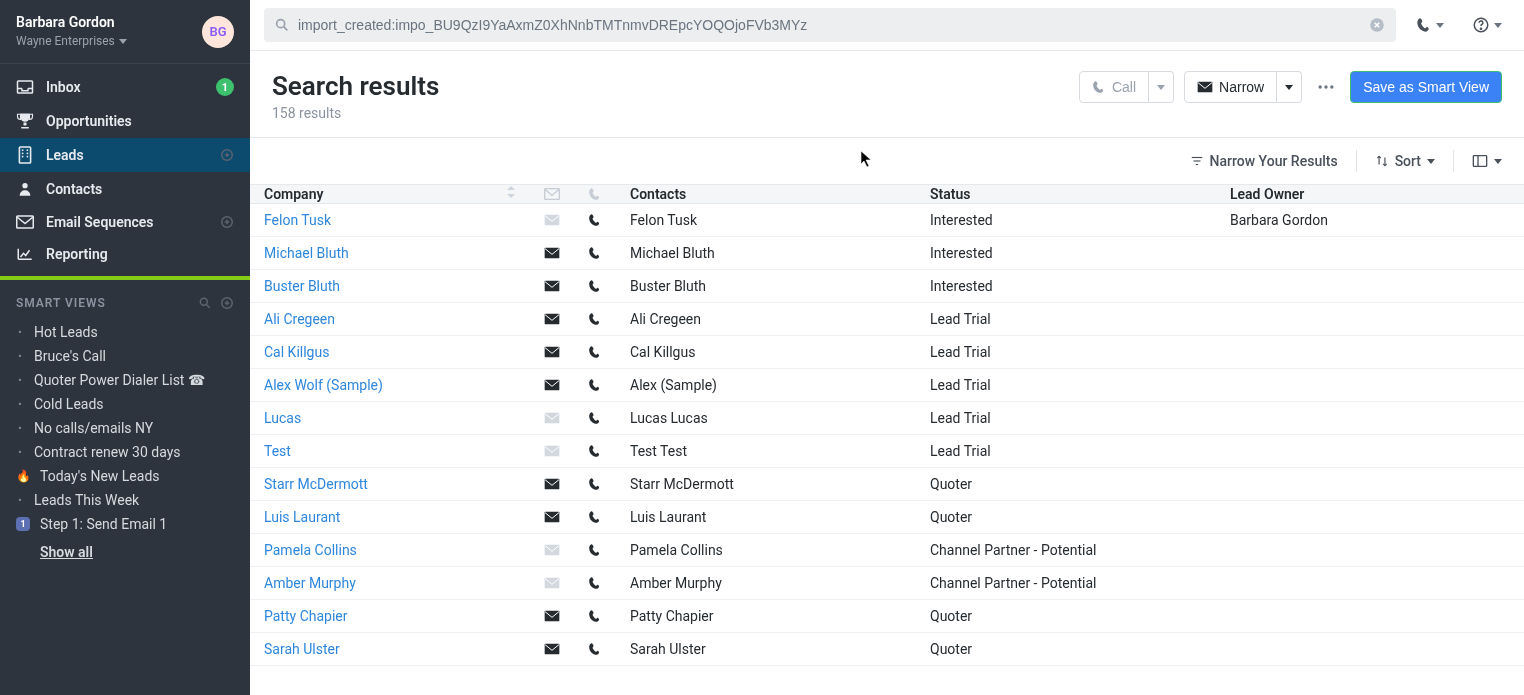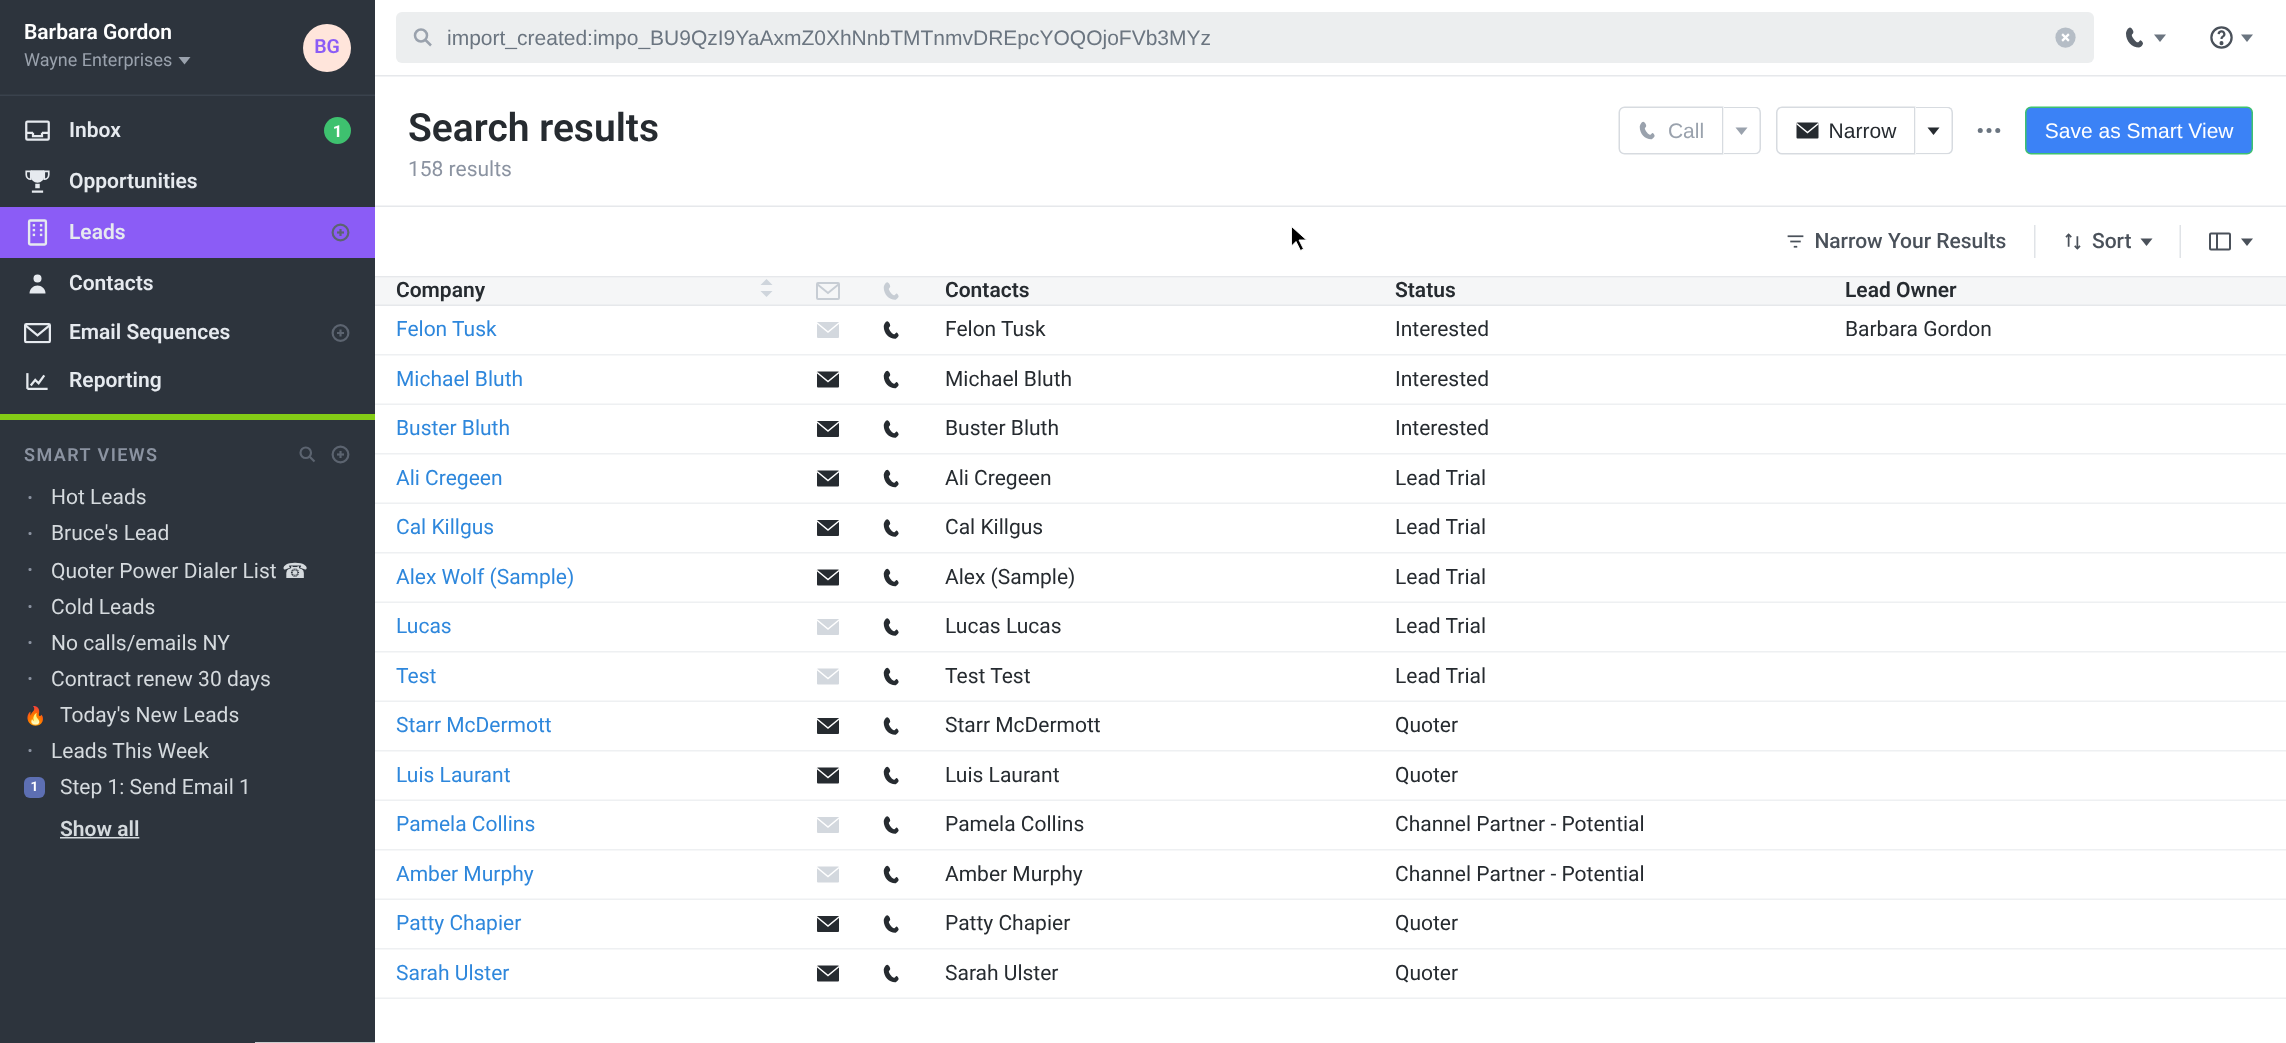--- a/index.html
+++ b/index.html
@@ -8,21 +8,21 @@
   
   .sidebar { width: 250px; background: #2d343d; color: #d5dade; flex-shrink: 0; display: flex; flex-direction: column; }
   .sb-user { display: flex; align-items: center; justify-content: space-between; padding: 14px 16px; border-bottom: 1px solid #3a424d; }
   .sb-user-lines { line-height: 1.25; }
   .sb-user-name { color: #fff; font-weight: 600; font-size: 14px; }
   .sb-user-org { color: #9aa2ad; font-size: 12px; display: inline-flex; align-items: center; gap: 4px; }
   .sb-avatar { width: 32px; height: 32px; border-radius: 16px; background: #ffe5db; color: #8b5cf6; display: flex; align-items: center; justify-content: center; font-weight: 600; font-size: 13px; }
   .sb-nav { padding-top: 6px; padding-bottom: 6px; border-bottom: 4px solid #84cc16; }
   .nav-item { display: flex; align-items: center; gap: 12px; padding: 8px 16px; color: #e6eaef; cursor: pointer; position: relative; font-weight: 600; }
   .nav-item .nav-icon { width: 18px; display: flex; justify-content: center; color: #e6eaef; }
-  .nav-item.active { background: #8b5cf6; }
+  .nav-item.active { background: #0c4a6e; }
   .nav-item .nav-right-icon { margin-left: auto; color: #5c6470; }
   .badge { background: #3ec16f; color: #fff; width: 18px; height: 18px; border-radius: 9px; font-size: 11px; display: inline-flex; align-items: center; justify-content: center; font-weight: 700; }
   .sv-section { padding: 16px 16px 0 16px; }
   .sv-head { display: flex; align-items: center; justify-content: space-between; color: #8b93a1; font-size: 12px; letter-spacing: 0.08em; margin-bottom: 10px; }
   .sv-head-title { font-weight: 600; }
   .sv-head-icons { display: flex; gap: 8px; color: #5c6470; }
   .sv-list { list-style: none; }
   .sv-item { display: flex; align-items: center; gap: 10px; padding: 4px 0; cursor: pointer; color: #d5dade; font-size: 14px; }
   .sv-bullet { width: 8px; text-align: center; font-size: 10px; color: #8b93a1; }
   .sv-emoji { width: 14px; text-align: center; font-size: 12px; }
@@ -187,21 +187,21 @@
         </span>
       </span>
     </div>
     <ul class="sv-list" id="sv-list">
         <li class="sv-item">
           <span class="sv-bullet">•</span>
           <span>Hot Leads</span>
         </li>
         <li class="sv-item">
           <span class="sv-bullet">•</span>
-          <span>Bruce's Lead</span>
+          <span>Bruce's Call</span>
         </li>
         <li class="sv-item">
           <span class="sv-bullet">•</span>
           <span>Quoter Power Dialer List ☎</span>
         </li>
         <li class="sv-item">
           <span class="sv-bullet">•</span>
           <span>Cold Leads</span>
         </li>
         <li class="sv-item">

